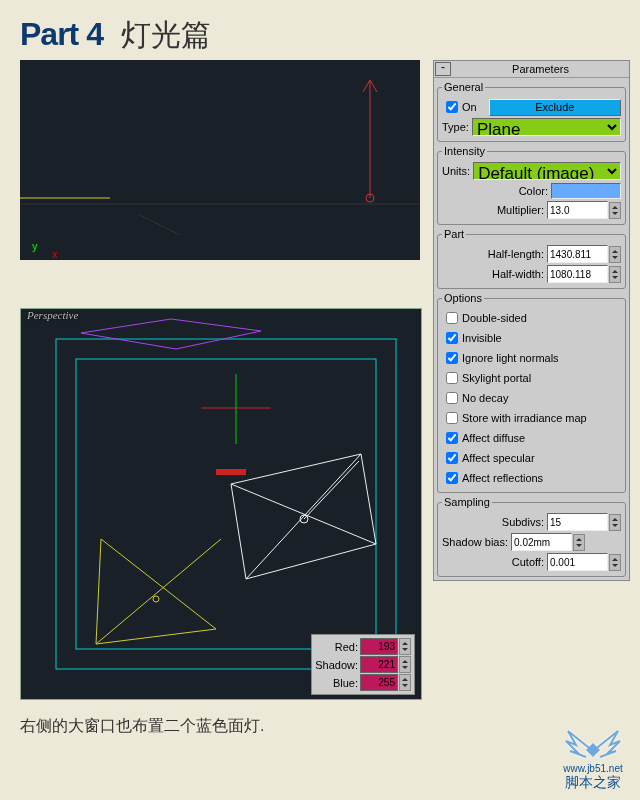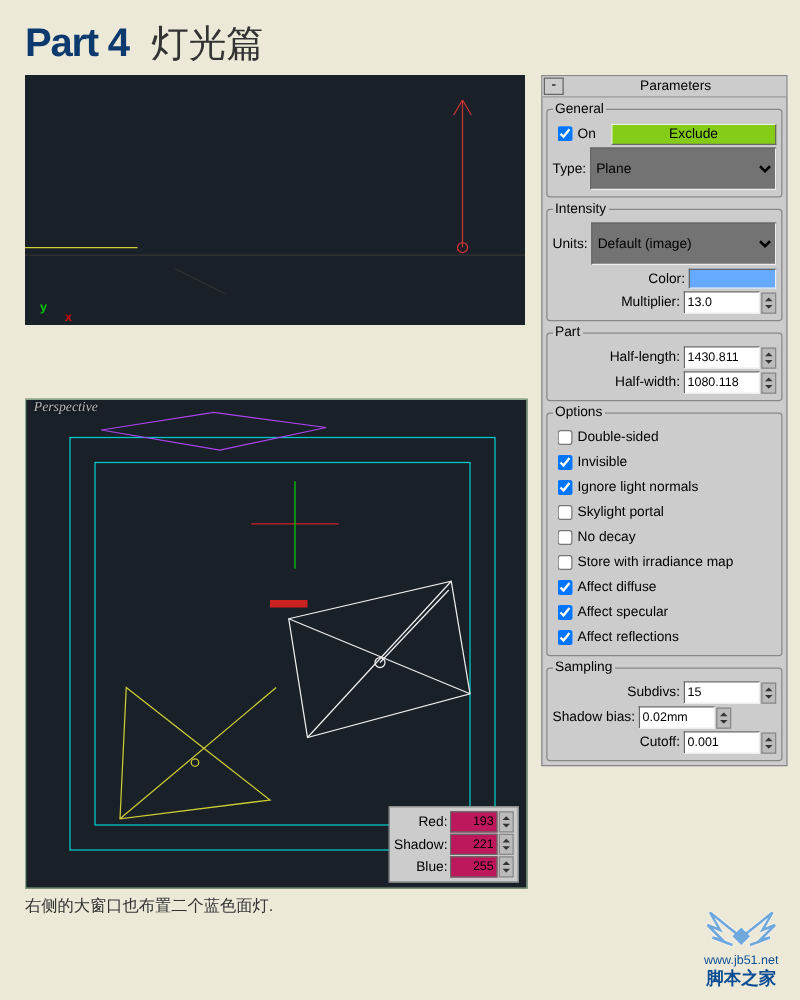--- a/index.html
+++ b/index.html
@@ -1,51 +1,51 @@
 <!DOCTYPE html>
 <html><head>
 <meta charset="utf-8">
 <style>
 body{margin:0;width:640px;height:800px;background:#ede9d8;font-family:Arial,"Microsoft YaHei",sans-serif;font-size:11px;position:relative;overflow:hidden}
 .title{display:flex;align-items:baseline;padding:15px 20px 5px}
 .part{font:bold 32px Arial;color:#0d3a6e;letter-spacing:-1px}
 .sub{font-size:30px;color:#333;margin-left:18px}
 .vp{position:absolute;left:20px;background:#1a2028}
 #vp1{top:60px;width:400px;height:200px}
-#vp2{top:319px;width:400px;height:390px;border:1px solid #8a8}
+#vp2{top:308px;width:400px;height:390px;border:1px solid #8a8}
 .axis{position:absolute;bottom:8px;left:12px;font:bold 10px Arial}
 .ax-y{color:#0c0}.ax-x{color:#c00;position:absolute;left:20px;top:8px}
 .lbl{position:absolute;top:0;left:6px;color:#bbb;font:italic 11px Georgia;text-shadow:0 0 2px #000}
 .rgb{position:absolute;bottom:4px;right:6px;background:#ccc;border:1px solid #888;padding:2px}
 .rgb-row{display:flex;align-items:center;justify-content:flex-end;margin:1px}
 .rgb-row span{font-size:11px;margin-right:2px}
 .rgb-row input{width:32px;height:13px;font-size:10px;text-align:right;border:1px solid #666;background:#be185d}
 .spn{width:10px;height:15px;background:#bbb;border:1px solid #888;margin-left:1px;position:relative}
 .spn:before,.spn:after{content:"";position:absolute;left:2px;border:3px solid transparent}
 .spn:before{top:0;border-bottom-color:#333}
 .spn:after{bottom:0;border-top-color:#333}
 .panel{position:absolute;top:60px;right:10px;width:195px;background:#ccc;border:1px solid #888;font-size:11px}
 .phdr{display:flex;align-items:center;background:#ccc;border-bottom:1px solid #999;height:16px}
 .phdr .min{width:14px;height:12px;background:#ccc;border:1px solid #666;margin:1px;text-align:center;line-height:8px;font-size:12px}
 .phdr .t{flex:1;text-align:center}
 fieldset{border:1px solid #888;border-radius:3px;margin:3px;padding:3px 4px;background:#ccc}
 legend{font-size:11px;padding:0 2px}
 .row{display:flex;align-items:center;margin:2px 0;min-height:17px}
 .row .l{text-align:right;margin-right:3px}
 .cb{width:12px;height:12px;margin-right:4px}
-.btn{background:#84cc16;border:1px solid;border-color:#eee #666 #666 #eee;height:17px;padding:0 8px;font-size:11px;flex:1}
-.sel{flex:1;height:34px;background:#737373;color:#000;border:1px solid;border-color:#666 #eee #eee #666;font-size:11px}
+.btn{background:#0ea5e9;border:1px solid;border-color:#eee #666 #666 #eee;height:17px;padding:0 8px;font-size:11px;flex:1}
+.sel{flex:1;height:18px;background:#84cc16;color:#000;border:1px solid;border-color:#666 #eee #eee #666;font-size:17px}
 .inp{width:55px;height:14px;border:1px solid;border-color:#666 #eee #eee #666;font-size:10px;text-align:left;padding-left:2px;background:#fff}
 .inp.dis{background:#aaa}
 .sw{flex:1;height:14px;border:1px solid;border-color:#666 #eee #eee #666;background:#6af}
-.cap{position:absolute;top:716px;left:20px;font-size:13px;color:#333}
+.cap{position:absolute;top:716px;left:20px;font-size:16px;color:#333}
 .wm{position:absolute;bottom:8px;right:12px;text-align:center}
 .wm svg{filter:drop-shadow(0 0 1px #fff)}
 .wm .url{font-size:10px;color:#0b4e93;margin-top:2px}
-.wm .cn{font-size:14px;color:#0b4e93;font-weight:bold}
+.wm .cn{font-size:14px;color:#0b4e93;font-weight:normal}
 </style>
 </head>
 <body>
 
 <div class="title">
  <div class="part">Part 4</div>
  <div class="sub">灯光篇</div>
 </div>
 
 <div id="vp1" class="vp">

